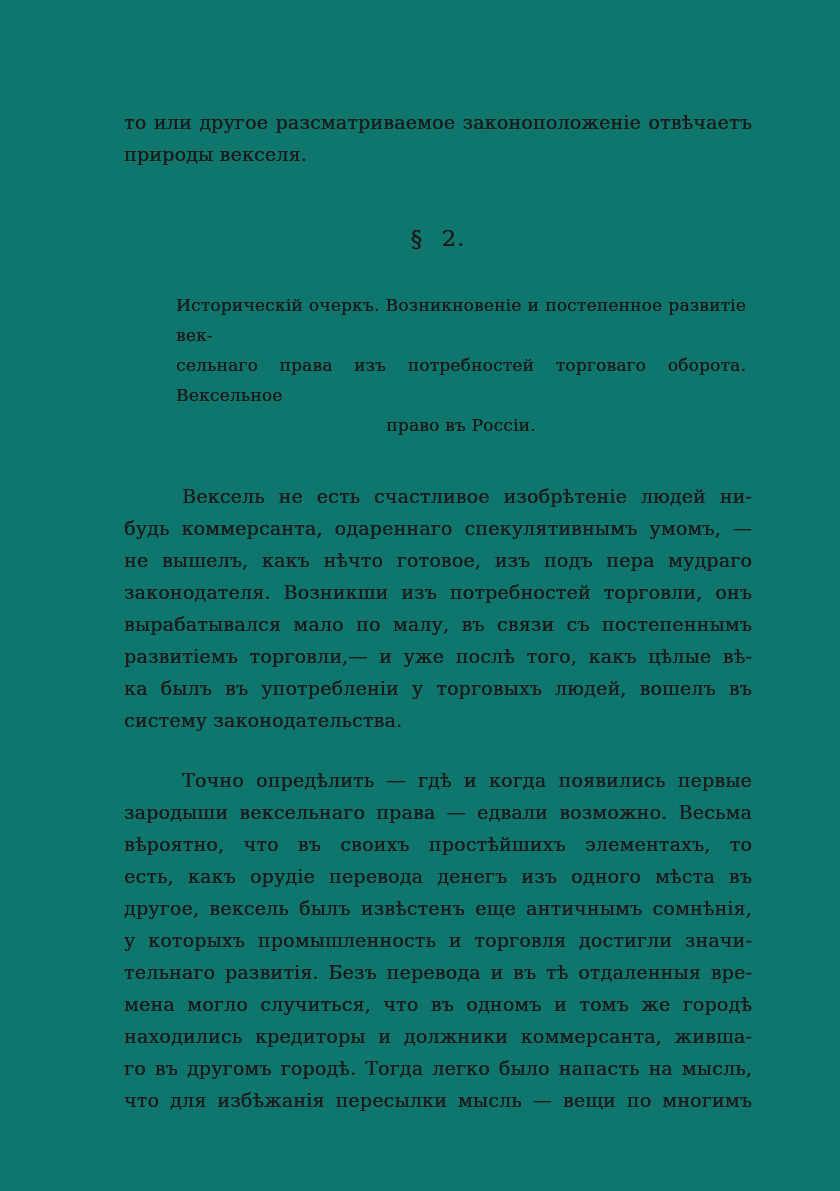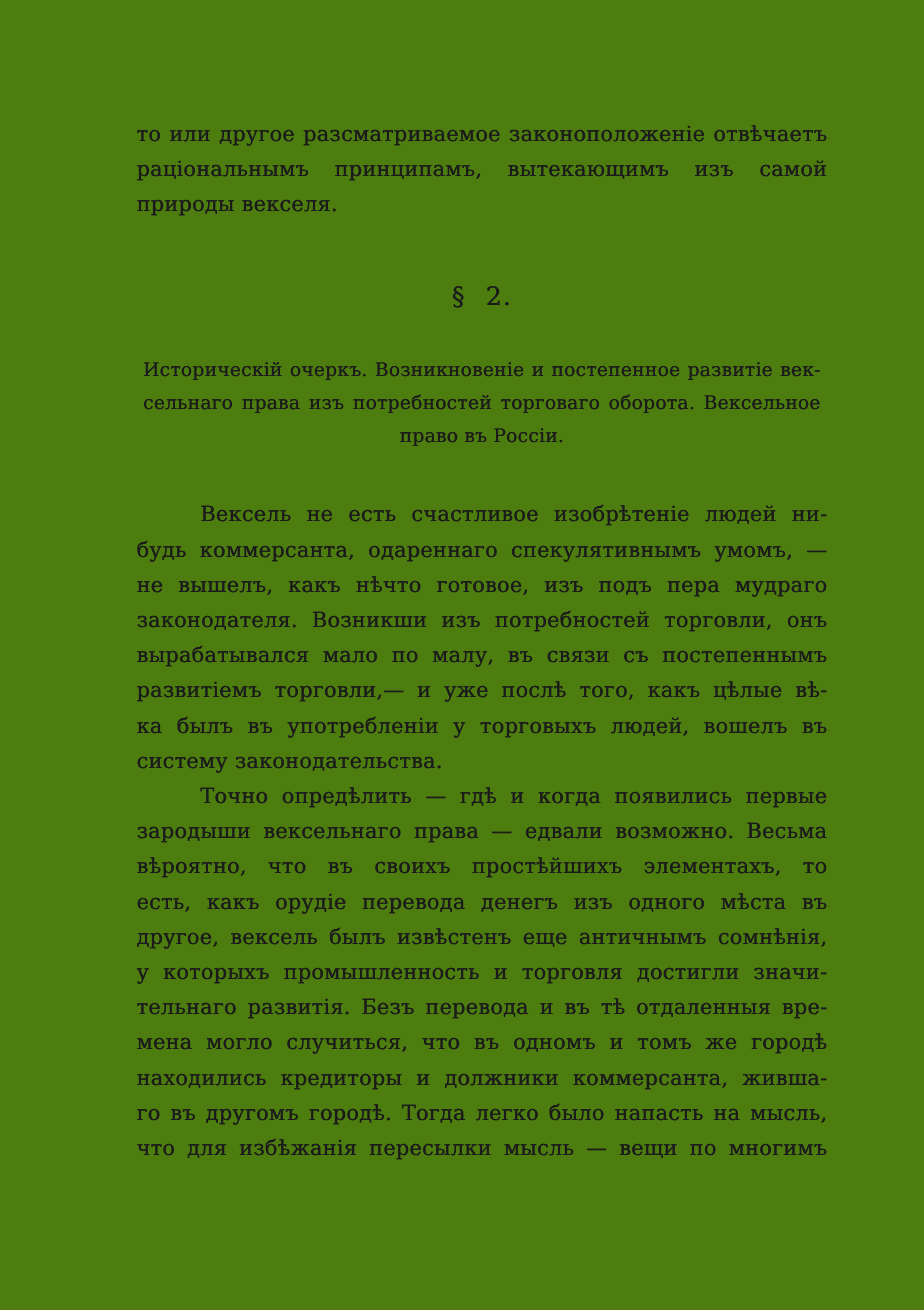--- a/index.html
+++ b/index.html
@@ -5,21 +5,21 @@
   html, body {
     margin: 0;
     padding: 0;
     background: #e9e9e9;
   }
   .page {
     position: relative;
     width: 840px;
     height: 1191px;
     margin: 0 auto;
-    background: #4d7c0f;
+    background: #0f766e;
     color: #1b1b1b;
     font-family: "DejaVu Serif", "Liberation Serif", serif;
     overflow: hidden;
   }
   .text-block {
     position: absolute;
     left: 124px;
     top: 106px;
     width: 628px;
   }
@@ -51,40 +51,40 @@
     word-spacing: 10px;
     letter-spacing: 1px;
     text-shadow: 0.3px 0 0 currentColor;
   }
   .summary {
     margin-top: 37px;
     padding: 0 6px;
     font-size: 17px;
     letter-spacing: 0.2px;
     text-shadow: 0.25px 0 0 currentColor;
+    margin-left: 46px;
   }
   .summary .line {
     line-height: 30px;
   }
   .summary .cline {
     text-align: center;
     text-align-last: center;
   }
   .para-1 { margin-top: 40px; }
-  .para-2 { }
+  .para-2 { margin-top: 28px; }
 </style>
 </head>
 <body>
 
 <div class="page">
   <div class="text-block body-text">
 
     <div>
       <div class="line jline">то или другое разсматриваемое законоположеніе отвѣчаетъ</div>
-      <div class="line jline">раціональнымъ принципамъ, вытекающимъ изъ самой</div>
       <div class="line lline">природы векселя.</div>
     </div>
 
     <div class="section-heading">§ 2.</div>
 
     <div class="summary">
       <div class="line jline">Историческій очеркъ. Возникновеніе и постепенное развитіе век-</div>
       <div class="line jline">сельнаго права изъ потребностей торговаго оборота. Вексельное</div>
       <div class="line cline">право въ Россіи.</div>
     </div>

